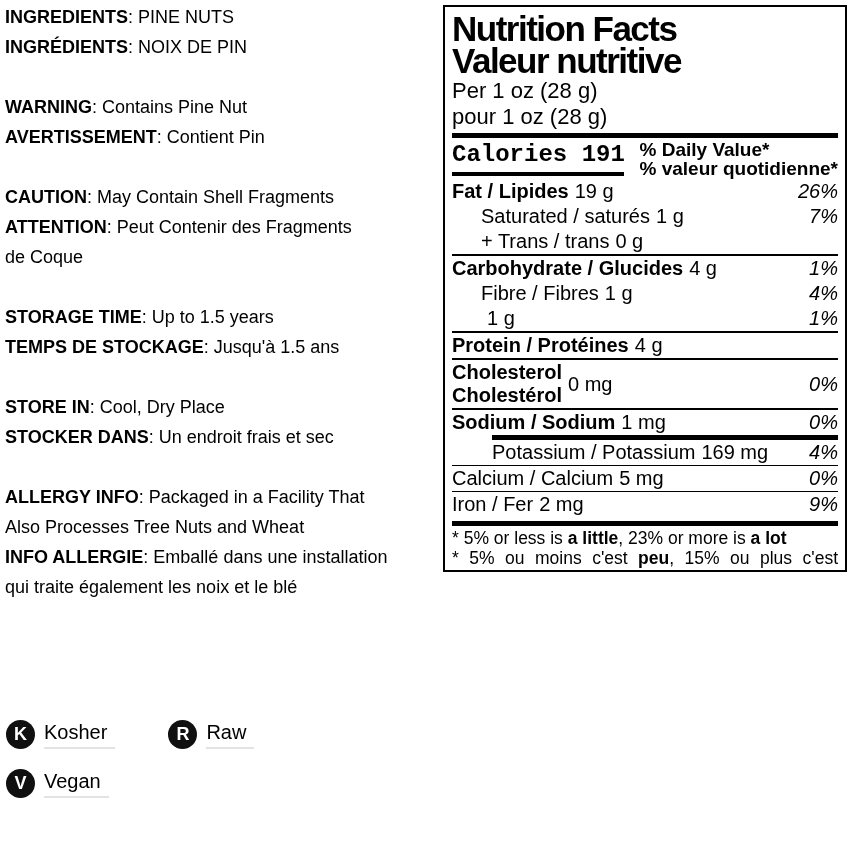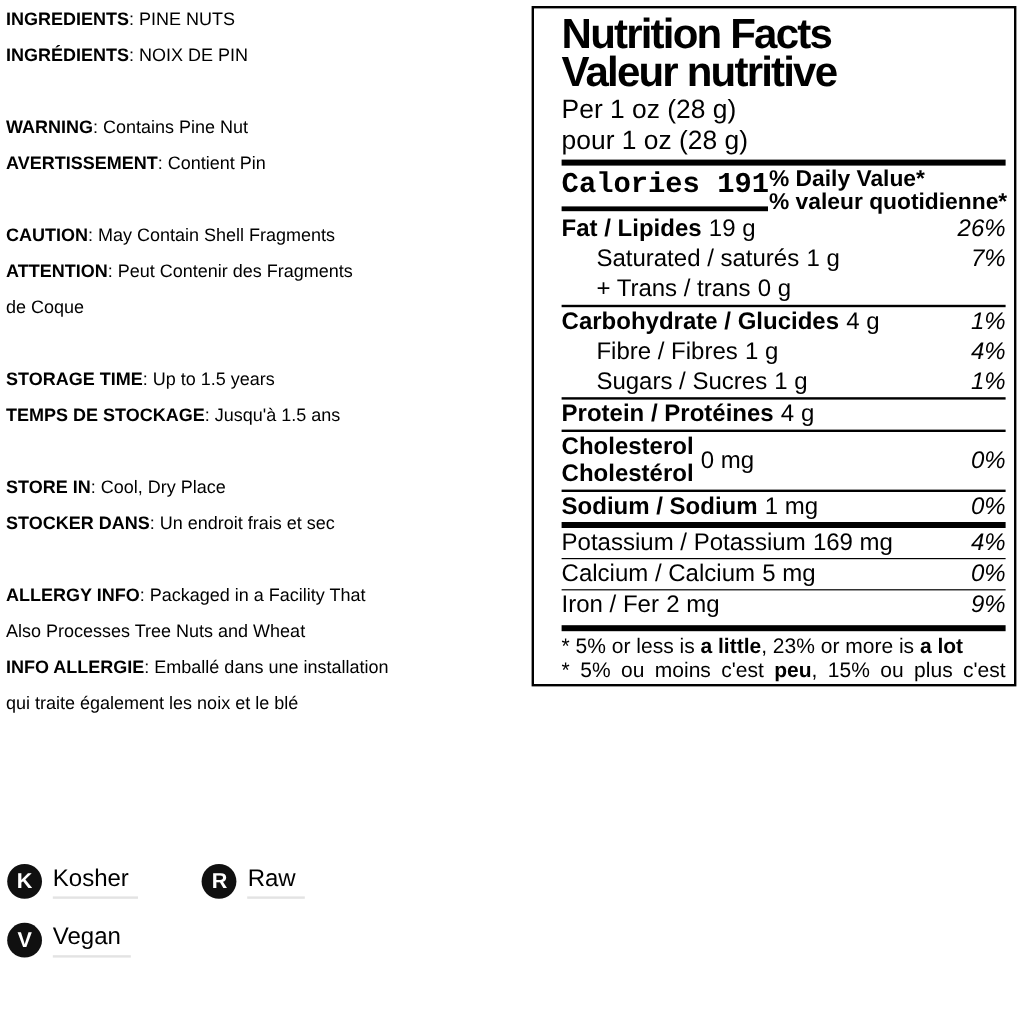--- a/index.html
+++ b/index.html
@@ -9,21 +9,21 @@
     width: 850px; height: 847px;
     background: #ffffff;
     color: #000;
     font-family: "Liberation Sans", sans-serif;
     overflow: hidden;
   }
 
   
   .left-col { position: absolute; left: 5px; top: 2px; width: 440px; }
   .info-section { margin-bottom: 30px; }
-  .label-line { font-size: 15px; line-height: 30px; white-space: nowrap; color:#000; }
+  .label-line { font-size: 18px; line-height: 30px; white-space: nowrap; color:#000; }
   .label-line b { font-weight: bold; }
 
   
   .badges { position: absolute; left: 6px; top: 720px; width: 430px; }
   .badge-row { display: flex; align-items: center; margin-bottom: 20px; }
   .badge { display: flex; align-items: center; margin-right: 53px; }
   .badge-circle {
     width: 29px; height: 29px; border-radius: 50%;
     background: #101010; color: #fff;
     display: flex; align-items: center; justify-content: center;
@@ -32,42 +32,42 @@
   .badge-label {
     margin-left: 9px; font-size: 20px; color:#000;
     border-bottom: 2px solid #e3e3e3; padding: 0 8px 3px 0;
   }
 
   
   .nf-panel {
     position: absolute; left: 443px; top: 5px;
     width: 404px; height: 567px;
     border: 2px solid #000;
-    padding: 6px 7px 0 23px;
+    padding: 6px 7px 0 7px;
     background: #fff;
     overflow: hidden;
   }
   .nf-title { font-size: 35px; font-weight: bold; line-height: 32px; letter-spacing: -1.5px; white-space: nowrap; }
   .nf-serving { font-size: 22px; line-height: 24px; margin-top: 2px; white-space: nowrap; }
   .nf-rule-thick { height: 5px; background: #000; margin: 4px 0 2px 0; }
   .nf-cal-row { display: flex; justify-content: space-between; margin-top: 1px; }
   .nf-cal-text { font-size: 24px; font-weight: bold; line-height: 29px; white-space: nowrap; font-family: Liberation Mono, monospace; }
   .nf-cal-underline { height: 4px; background: #000; width: 172px; margin-top: 3px; }
   .nf-dv-head { text-align: left; font-size: 19px; font-weight: bold; line-height: 19px; white-space: nowrap; }
 
   .nf-rows { margin-top: 1px; }
   .nf-row { display: flex; align-items: baseline; font-size: 20px; line-height: 25px; }
   .nf-row .name { font-weight: normal; white-space: nowrap; }
   .nf-row.bold .name { font-weight: bold; }
   .nf-row .amount { font-weight: normal; margin-left: 6px; white-space: nowrap; }
   .nf-row .dv { margin-left: auto; font-weight: normal; white-space: nowrap; font-style: italic; }
   .nf-row.indent { padding-left: 29px; }
   .rule-medium { border-top: 2.5px solid #000; }
   .rule-thin  { border-top: 1.5px solid #000; }
-  .rule-thick { border-top: 5px solid #000; }
+  .rule-thick { border-top: 5px solid #000; margin-left: 40px; }
   .nf-row.two { align-items: center; line-height: 23px; padding: 1px 0; }
   .nf-row.two .name div { font-weight: bold; }
 
   .nf-foot { font-size: 17.5px; line-height: 20px; margin-top: 2px; color:#000; }
   .nf-foot-fr { text-align: justify; margin-top: 0; }
 </style>
 </head>
 <body>
 
 <div class="canvas">
@@ -161,21 +161,20 @@
           <span class="name">Carbohydrate / Glucides</span>
           <span class="amount">4 g</span>
           <span class="dv">1%</span>
         </div>
         <div class="nf-row indent">
           <span class="name">Fibre / Fibres</span>
           <span class="amount">1 g</span>
           <span class="dv">4%</span>
         </div>
         <div class="nf-row indent">
-          <span class="name">Sugars / Sucres</span>
           <span class="amount">1 g</span>
           <span class="dv">1%</span>
         </div>
         <div class="nf-row bold rule-medium">
           <span class="name">Protein / Protéines</span>
           <span class="amount">4 g</span>
           <span class="dv"></span>
         </div>
         <div class="nf-row bold rule-medium two">
           <span class="name">

